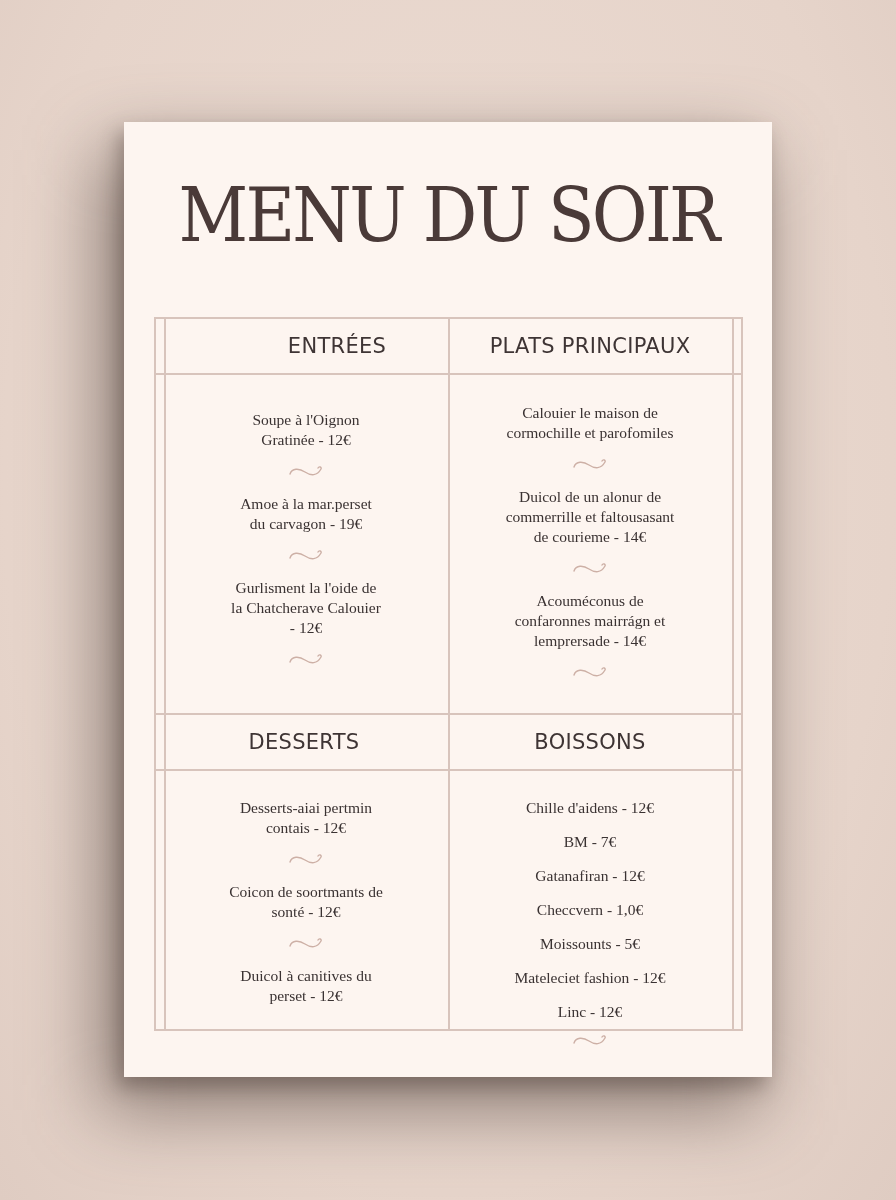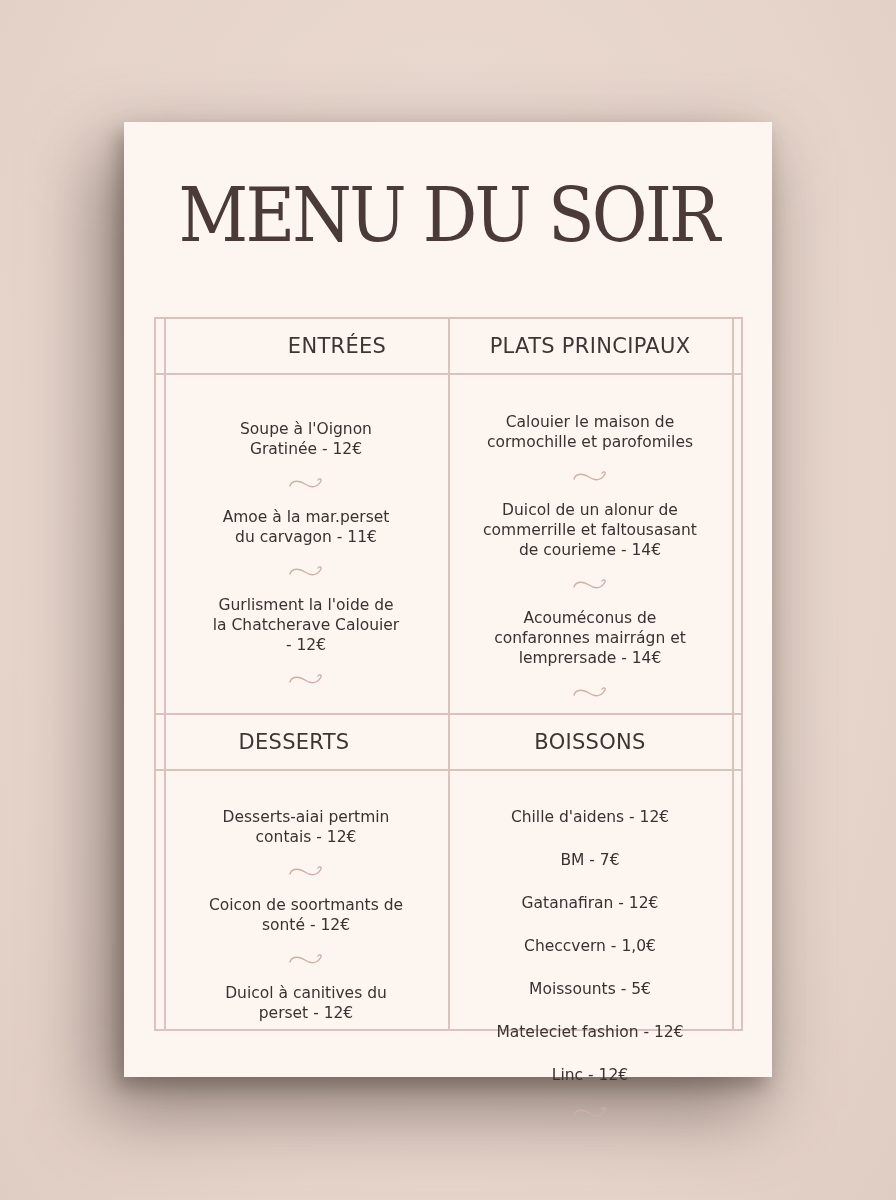--- a/index.html
+++ b/index.html
@@ -38,21 +38,21 @@
   .section-title {
     position: absolute; text-align: center;
     font-family: "DejaVu Sans", sans-serif;
     font-size: 21px; color: #3e3434; letter-spacing: 0.3px;
   }
   .items {
     position: absolute; text-align: center;
     font-family: "DejaVu Sans", sans-serif;
     font-size: 15.5px; color: #3a3232; line-height: 20px;
   }
-  .item { margin: 17px; }
+  .item { margin: 8px; font-family: Liberation Serif, serif; }
   .swirl {
     display: block; margin: 14px auto 16px auto; width: 38px; height: 14px;
   }
   .bev { font-size: 15.5px; line-height: 26px; }
 </style>
 </head>
 <body>
 
 <div class="backdrop"></div>
 <div class="card-shadow"></div>
@@ -69,34 +69,34 @@
   <div class="line vline" style="left:741px; top:317px; height:713px;"></div>
   <div class="line hline" style="left:154px; top:317px; width:589px;"></div>
   <div class="line hline" style="left:154px; top:373px; width:589px;"></div>
   <div class="line hline" style="left:154px; top:713px; width:589px;"></div>
   <div class="line hline" style="left:154px; top:769px; width:589px;"></div>
   <div class="line hline" style="left:154px; top:1029px; width:589px;"></div>
 </div>
 
 <div class="section-title" style="left:164px; width:284px; top:334px;padding-left:31px;">ENTRÉES</div>
 <div class="section-title" style="left:448px; width:284px; top:334px;">PLATS PRINCIPAUX</div>
-<div class="section-title" style="left:152px; width:284px; top:730px;">DESSERTS</div>
+<div class="section-title" style="left:162px; width:284px; top:730px;">DESSERTS</div>
 <div class="section-title" style="left:448px; width:284px; top:730px;">BOISSONS</div>
 
 <div class="items" style="left:164px; width:284px; top:402px;">
   <div class="item">
     <div>Soupe à l'Oignon</div>
     <div>Gratinée - 12€</div>
   </div>
   <svg class="swirl" viewBox="0 0 38 14">
       <path d="M3 10 C 5 4, 12 4, 18 8 S 30 12, 34 5 M34 5 C 35 3, 32 2, 31 4" fill="none" stroke="#cdb0a6" stroke-width="1.4" stroke-linecap="round"></path>
     </svg>
   <div class="item">
     <div>Amoe à la mar.perset</div>
-    <div>du carvagon - 11€</div>
+    <div>du carvagon - 19€</div>
   </div>
   <svg class="swirl" viewBox="0 0 38 14">
       <path d="M3 10 C 5 4, 12 4, 18 8 S 30 12, 34 5 M34 5 C 35 3, 32 2, 31 4" fill="none" stroke="#cdb0a6" stroke-width="1.4" stroke-linecap="round"></path>
     </svg>
   <div class="item">
     <div>Gurlisment la l'oide de</div>
     <div>la Chatcherave Calouier</div>
     <div>- 12€</div>
   </div>
   <svg class="swirl" viewBox="0 0 38 14">

